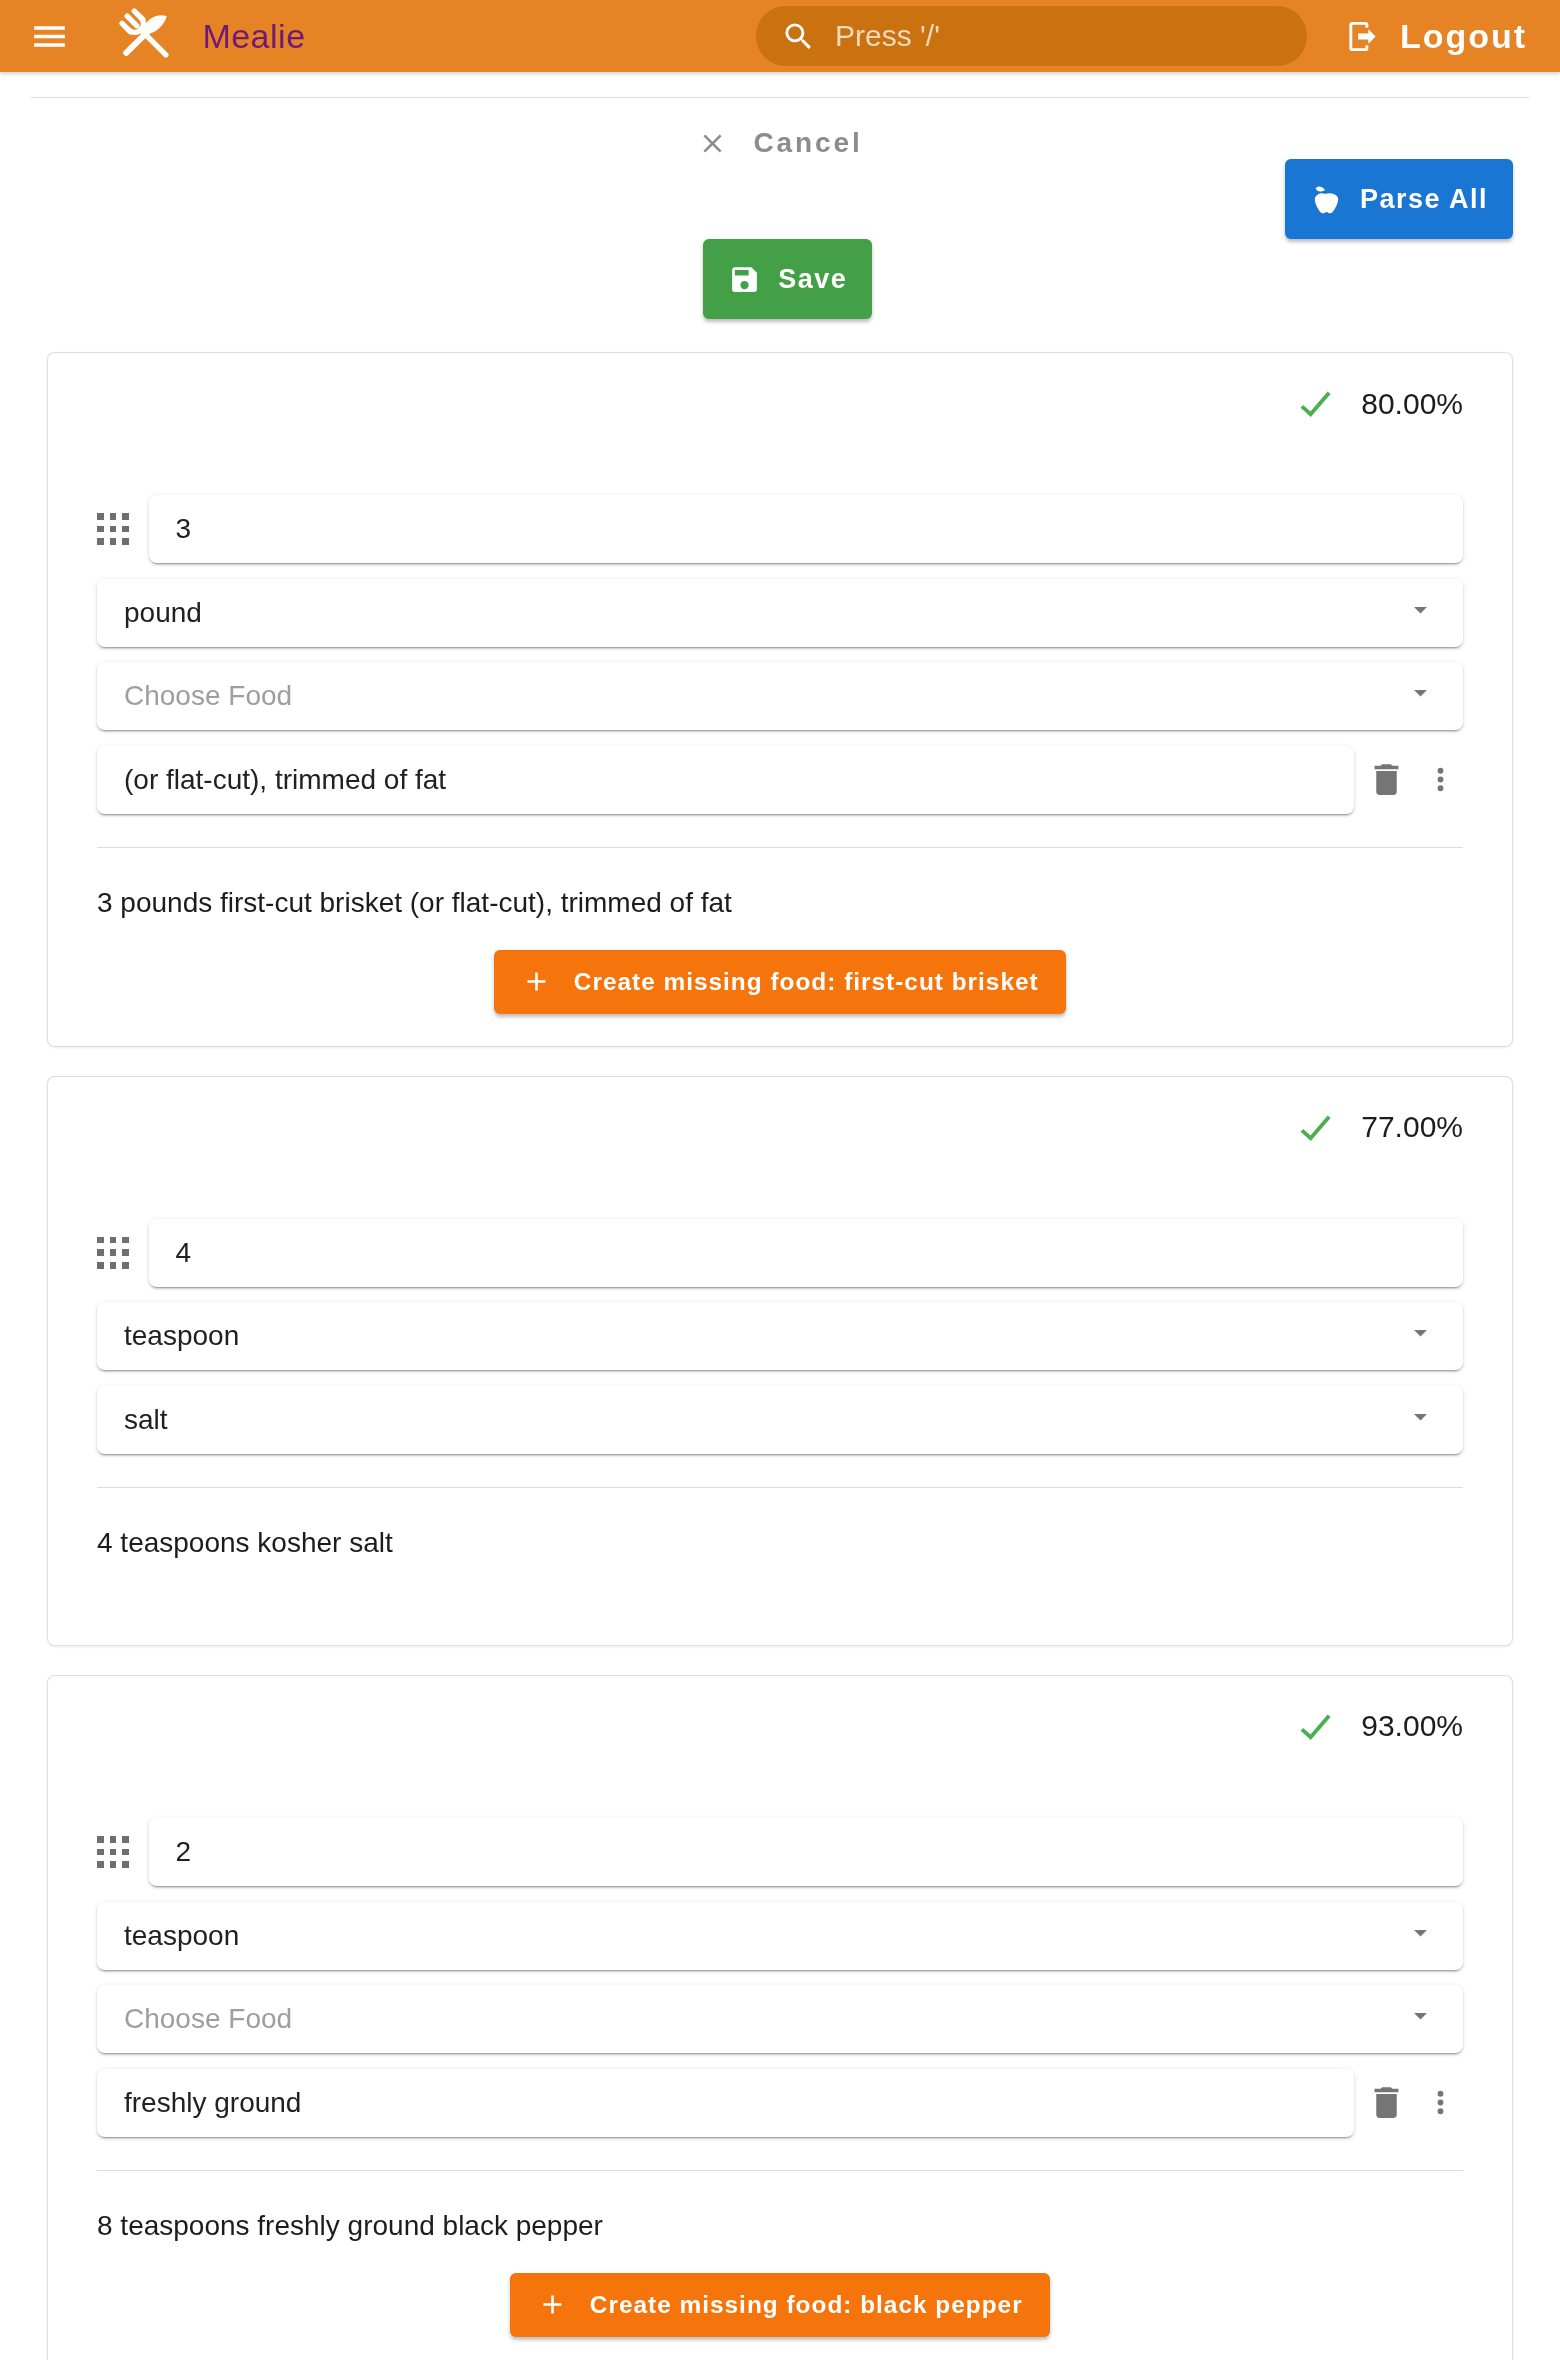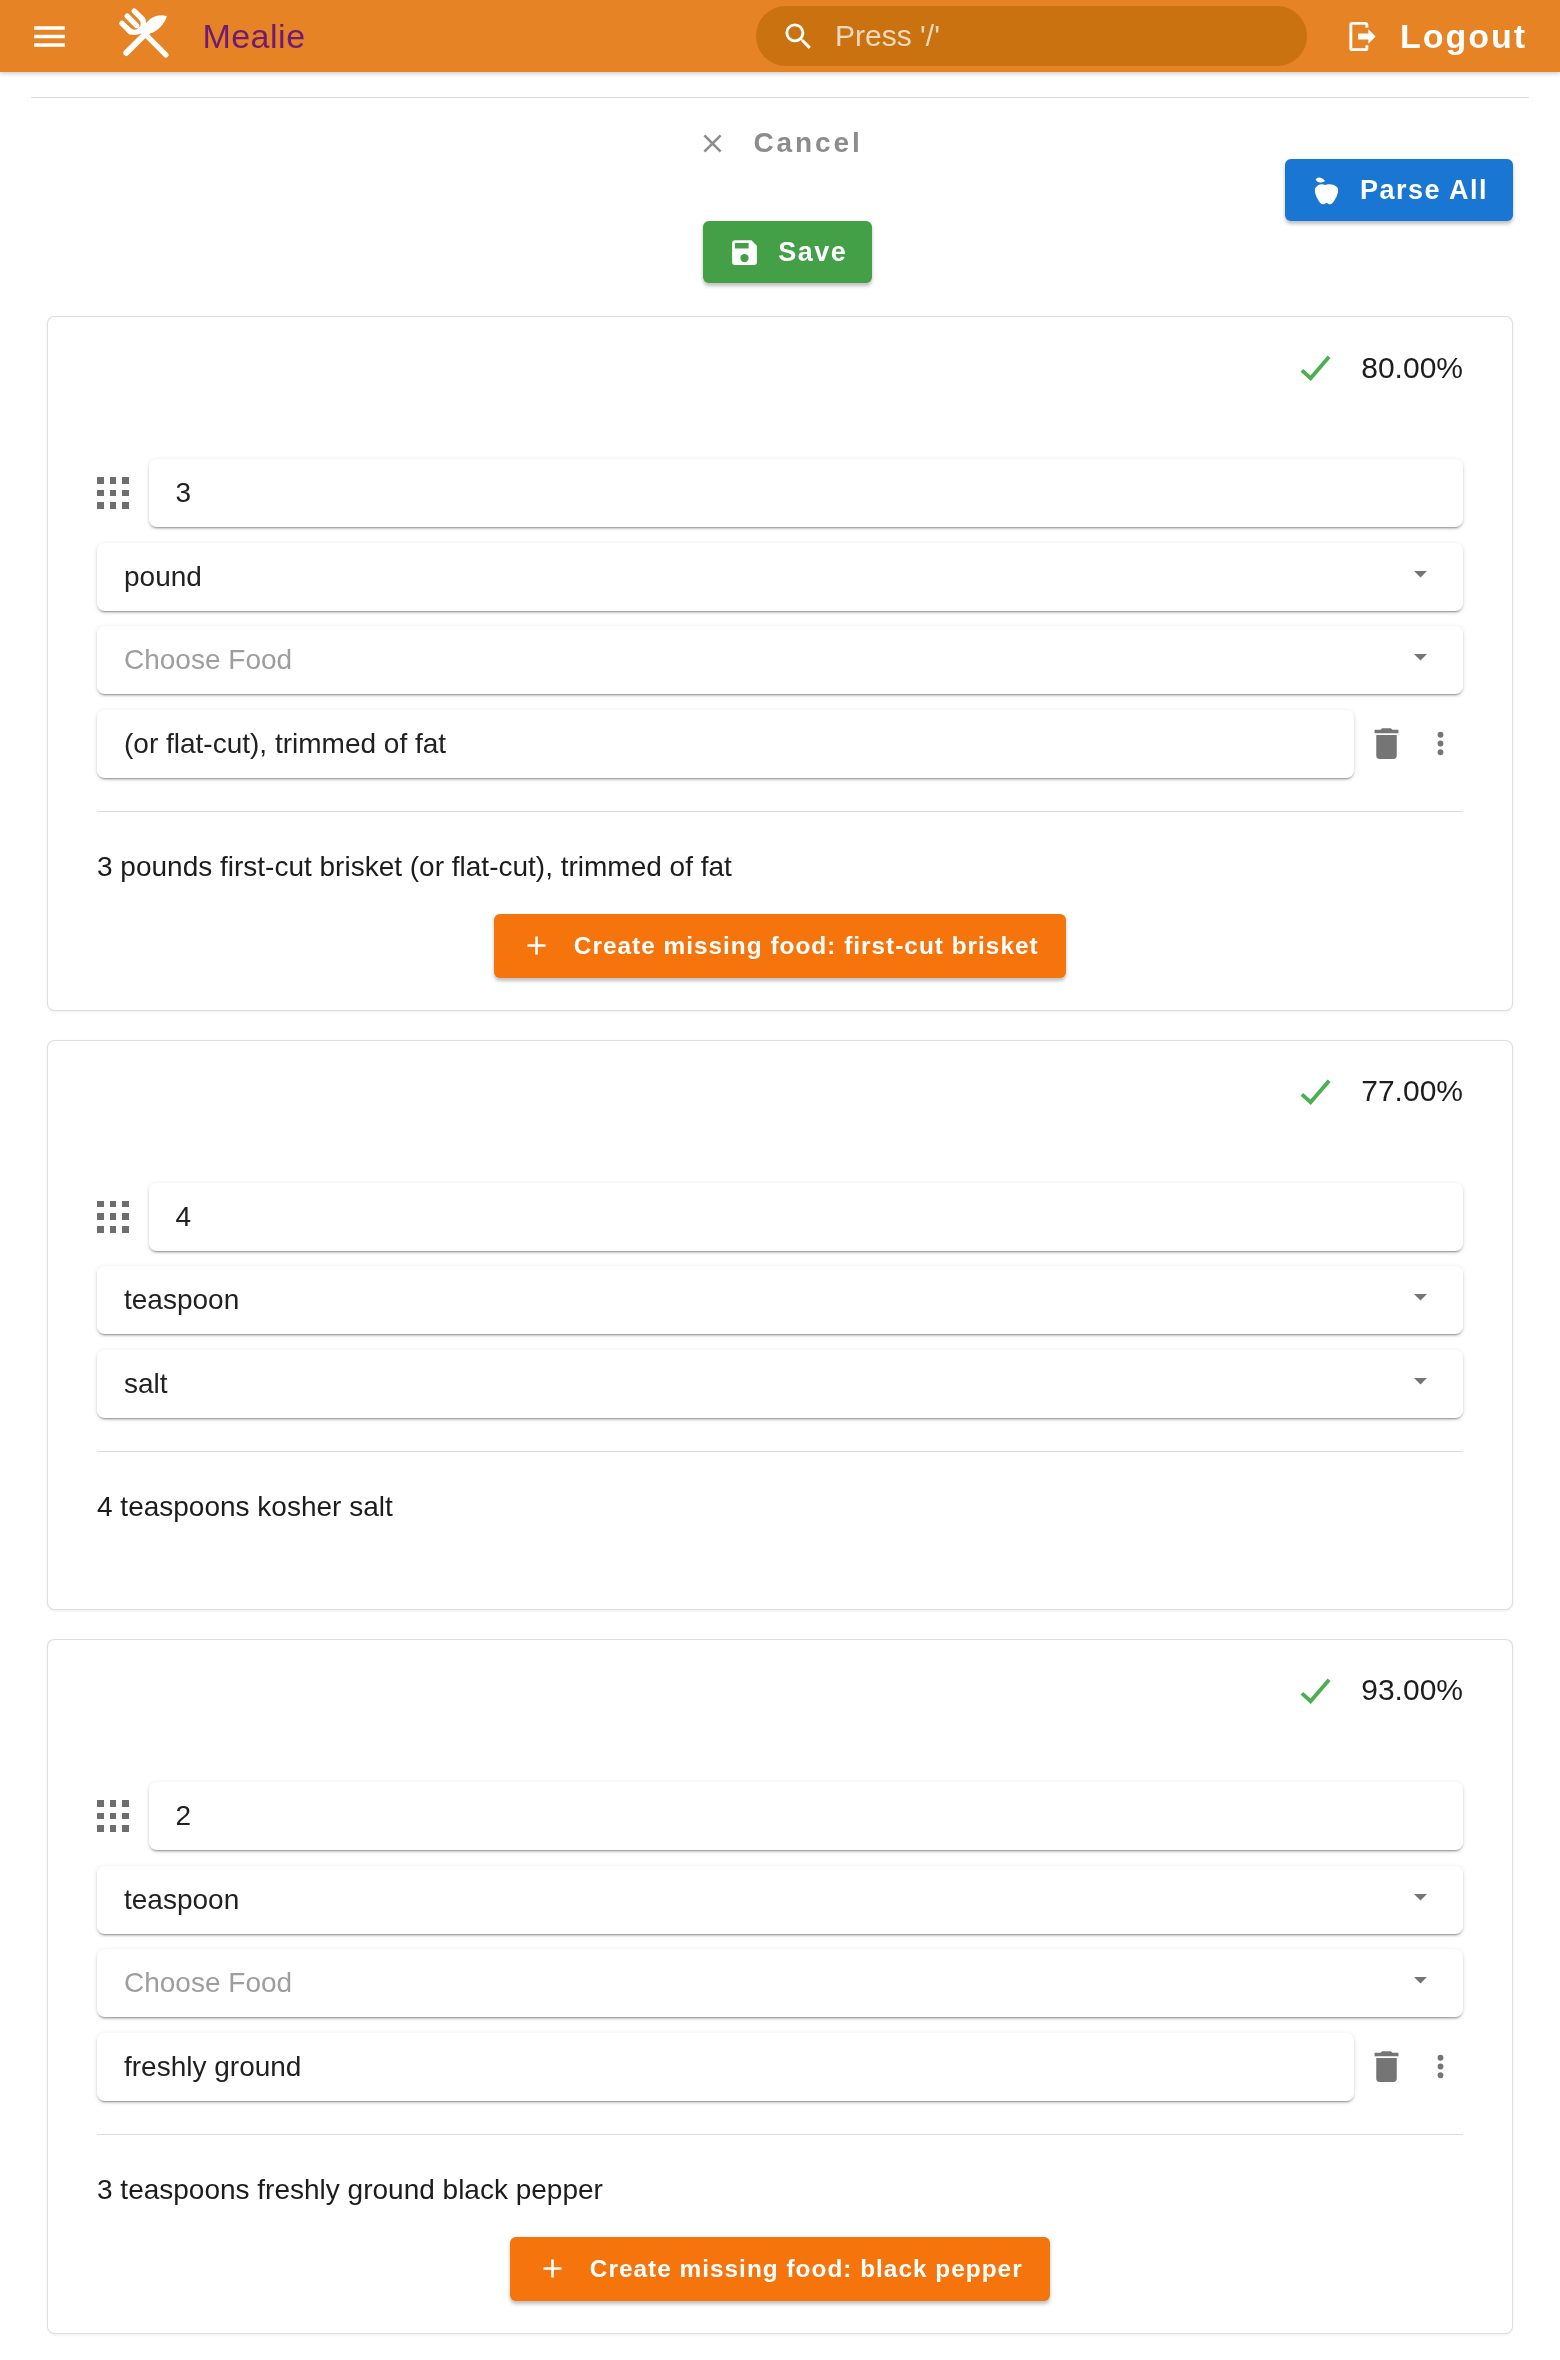--- a/index.html
+++ b/index.html
@@ -51,21 +51,21 @@
 
   
   .top-divider { border-top: 1px solid #DBDBDB; margin: 25px 31px 0; }
   .toolbar { display: flex; align-items: center; margin: 29px 47px 33px; flex-direction: column; }
   .cancel-btn {
     display: flex; align-items: center; gap: 25px;
     color: #8C8C8C; font-weight: bold; font-size: 28px; letter-spacing: 2.9px;
     cursor: pointer;
   }
   .btn {
-    height: 62px; border-radius: 5.9px;
+    height: 80px; border-radius: 5.9px;
     display: flex; align-items: center; justify-content: center;
     color: #fff; font-weight: bold; font-size: 27px; letter-spacing: 1.5px;
     padding: 0 25px; gap: 17px; cursor: pointer;
     box-shadow: 0 2.9px 3.9px rgba(0,0,0,0.25);
     border: none;
   }
   .btn-parse { background: #1976D2; margin-left: auto; }
   .btn-save  { background: #43A047; margin-left: 15.6px; }
 
   
@@ -367,21 +367,21 @@
             <path fill="#757575" d="M19,4H15.5L14.5,3H9.5L8.5,4H5V6H19V4M6,19A2,2 0 0,0 8,21H16A2,2 0 0,0 18,19V7H6V19Z"></path>
           </svg>
       </span>
       <span class="kebab-btn">
         <svg width="35" height="35" viewBox="0 0 24 24">
             <path fill="#757575" d="M12,16A2,2 0 0,1 14,18A2,2 0 0,1 12,20A2,2 0 0,1 10,18A2,2 0 0,1 12,16M12,10A2,2 0 0,1 14,12A2,2 0 0,1 12,14A2,2 0 0,1 10,12A2,2 0 0,1 12,10M12,4A2,2 0 0,1 14,6A2,2 0 0,1 12,8A2,2 0 0,1 10,6A2,2 0 0,1 12,4Z"></path>
           </svg>
       </span>
     </div>
     <div class="card-divider"></div>
-    <div class="parsed-text">3 teaspoons freshly ground black pepper</div>
+    <div class="parsed-text">8 teaspoons freshly ground black pepper</div>
     <div class="create-row">
       <button class="btn btn-create">
         <span class="icon-btn">
           <svg width="31" height="31" viewBox="0 0 24 24">
               <path fill="#ffffff" d="M19,13H13V19H11V13H5V11H11V5H13V11H19V13Z"></path>
             </svg>
         </span>
         <span>Create missing food: black pepper</span>
       </button>
     </div>

